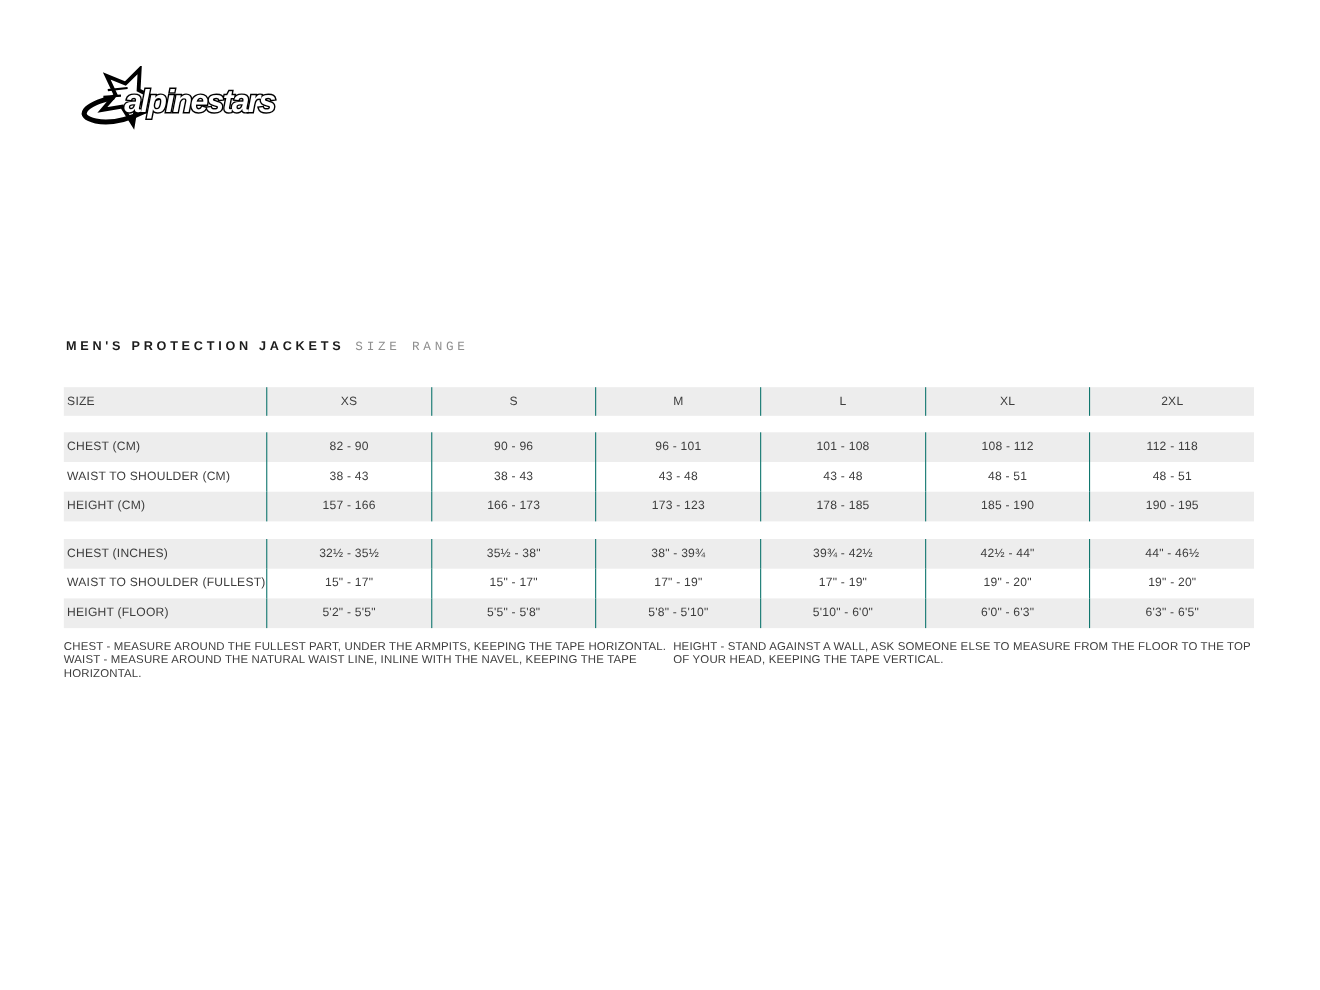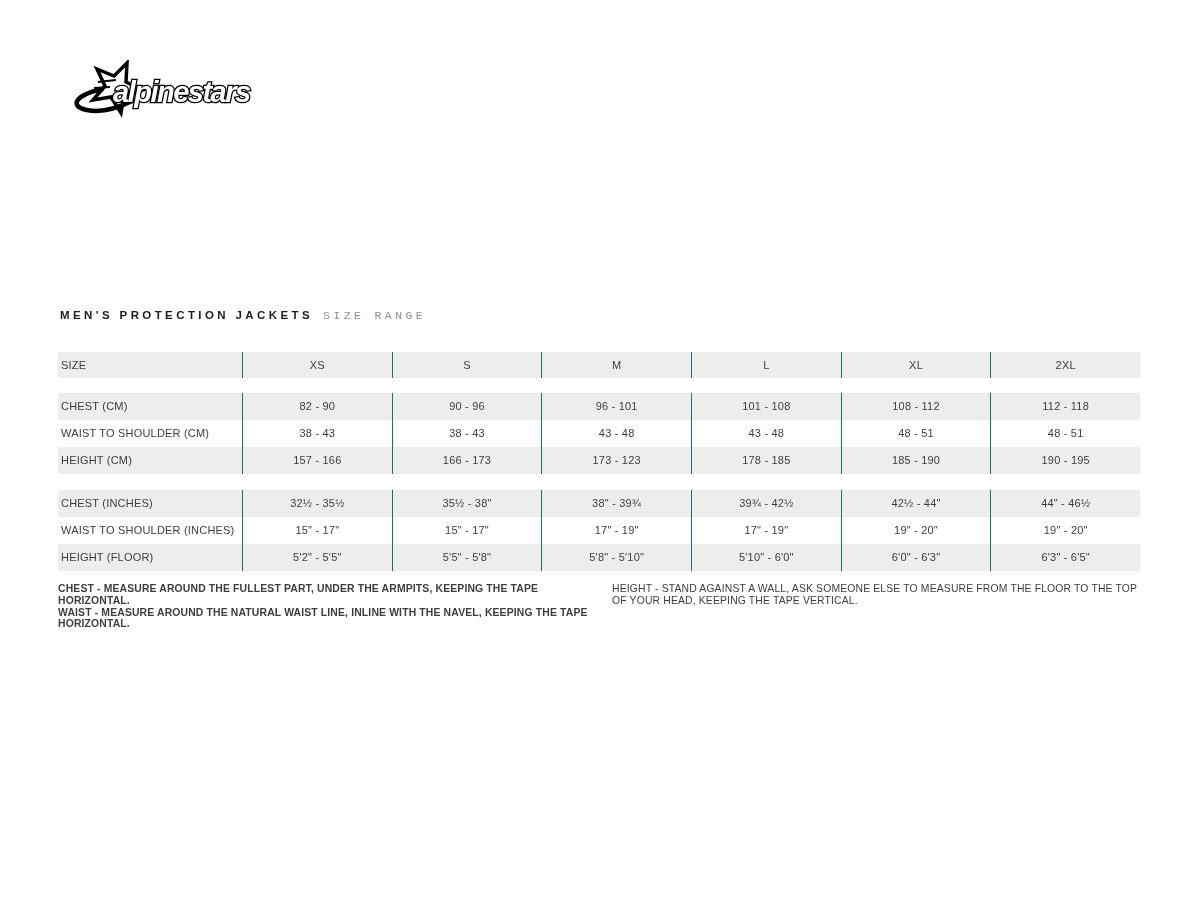--- a/index.html
+++ b/index.html
@@ -23,21 +23,21 @@
   .t-row.header { height:26px; line-height:26px; background:#ededed; margin-bottom:15px; }
   .t-section { margin-bottom:16px; }
   .t-row.shaded { background:#ededed; }
   .cell { overflow:hidden; white-space:nowrap; }
   .cell.label { width:184px; padding-left:3px; }
   .cell.val { flex:1; text-align:center; border-left:1px solid #0f766e; }
 
   
   .notes { position:absolute; left:58px; top:583px; width:1082px; display:flex;
            font-size:10.4px; line-height:11.8px; color:#3d3d3d; letter-spacing:0.15px; }
-  .notes-col-left  { width:554px;font-weight:bold; }
+  .notes-col-left  { width:554px; }
   .notes-col-right { width:528px; }
 
   
   .disclaimer { position:absolute; left:58px; top:818px; font-size:11.4px;
                 line-height:12px; color:#2b2b2b; }
   .disclaimer div { margin-bottom:0.5px; }
 </style>
 </head>
 <body>
 
@@ -101,21 +101,21 @@
         <div class="t-row shaded">
           <div class="cell label">CHEST (INCHES)</div>
           <div class="cell val">32½ - 35½</div>
           <div class="cell val">35½ - 38"</div>
           <div class="cell val">38" - 39¾</div>
           <div class="cell val">39¾ - 42½</div>
           <div class="cell val">42½ - 44"</div>
           <div class="cell val">44" - 46½</div>
         </div>
         <div class="t-row">
-          <div class="cell label">WAIST TO SHOULDER (INCHES)</div>
+          <div class="cell label">WAIST TO SHOULDER (FULLEST)</div>
           <div class="cell val">15" - 17"</div>
           <div class="cell val">15" - 17"</div>
           <div class="cell val">17" - 19"</div>
           <div class="cell val">17" - 19"</div>
           <div class="cell val">19" - 20"</div>
           <div class="cell val">19" - 20"</div>
         </div>
         <div class="t-row shaded">
           <div class="cell label">HEIGHT (FLOOR)</div>
           <div class="cell val">5'2" - 5'5"</div>

